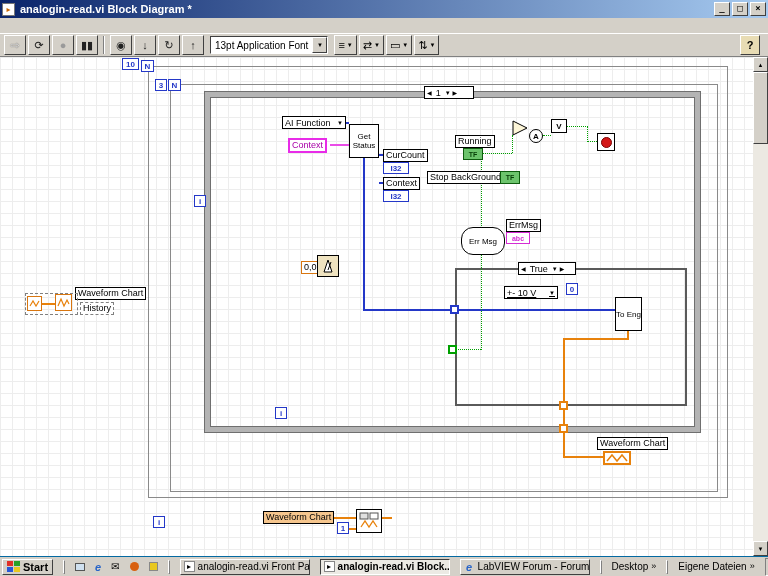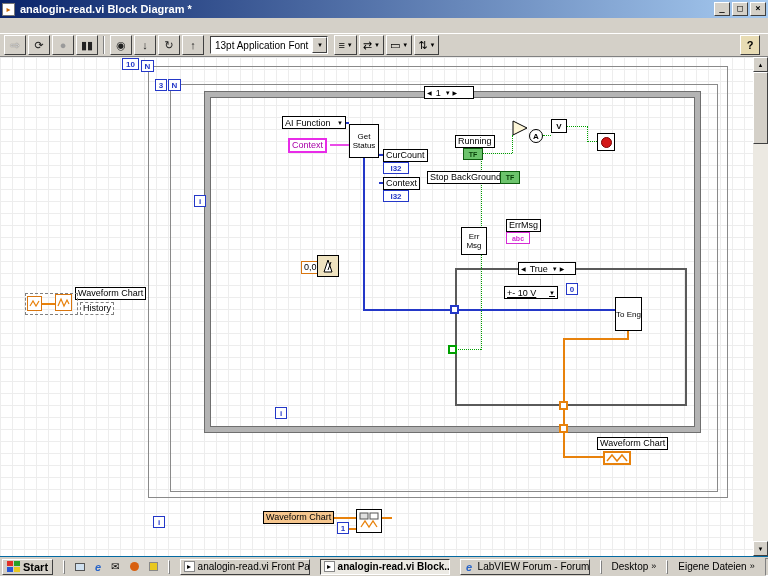--- a/index.html
+++ b/index.html
@@ -190,21 +190,21 @@
     <div class="node" style="left:512px;top:63px;width:16px;height:16px;border:none;background:transparent;">
       <svg width="16" height="16" viewBox="0 0 16 16">
           <polygon points="1,1 15,8 1,15" fill="#fdf6d8" stroke="#000" stroke-width="1"></polygon>
         </svg>
     </div>
     <div class="node round" style="left:529px;top:72px;width:14px;height:14px;font-weight:bold;">A</div>
     <div class="node" style="left:551px;top:62px;width:16px;height:14px;font-weight:bold;">V</div>
     <div class="node" style="left:597px;top:76px;width:18px;height:18px;">
       <span class="stop-dot"></span>
     </div>
-    <div class="node" style="left:461px;top:170px;width:26px;height:28px;">Err Msg</div>
+    <div class="node" style="left:461px;top:170px;width:44px;height:28px;border-radius:12px;">Err Msg</div>
     <div class="lbl" style="left:506px;top:162px;">ErrMsg</div>
     <div class="abc-box" style="left:506px;top:175px;width:24px;height:12px;">abc</div>
     <div class="lbl orange-border" style="left:277px;top:204px;">0,01</div>
     <div class="node" style="left:317px;top:198px;width:22px;height:22px;background:#efe3c0;">
       <svg width="18" height="18" viewBox="0 0 18 18">
           <path d="M5 15 L9 3 L13 15 Z" fill="#fff" stroke="#000"></path>
           <line x1="9" y1="13" x2="12" y2="5" stroke="#000"></line>
         </svg>
     </div>
 

